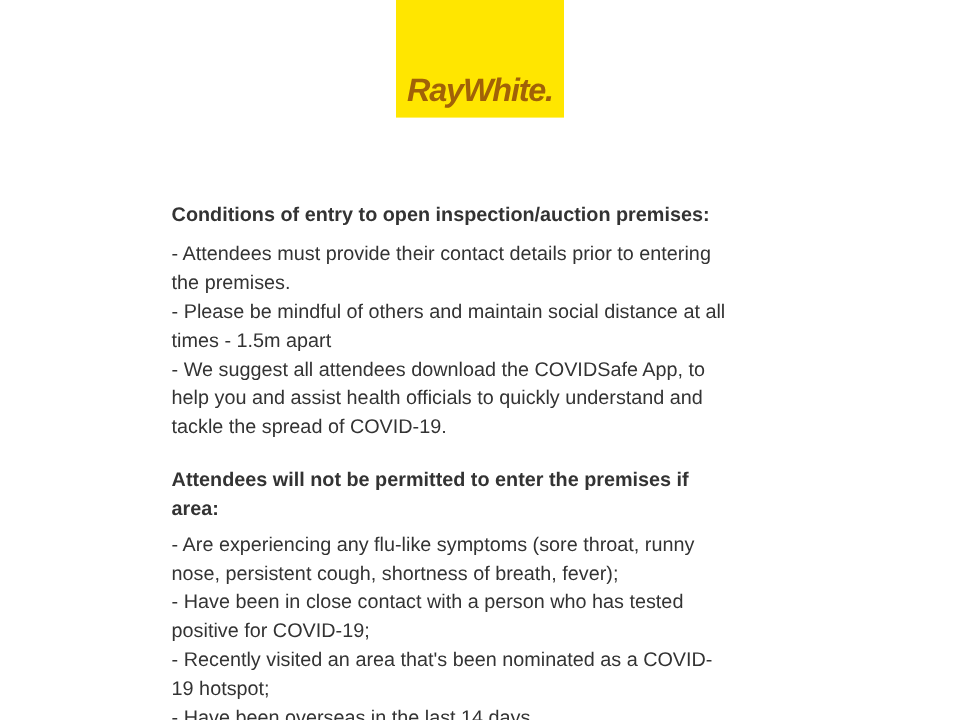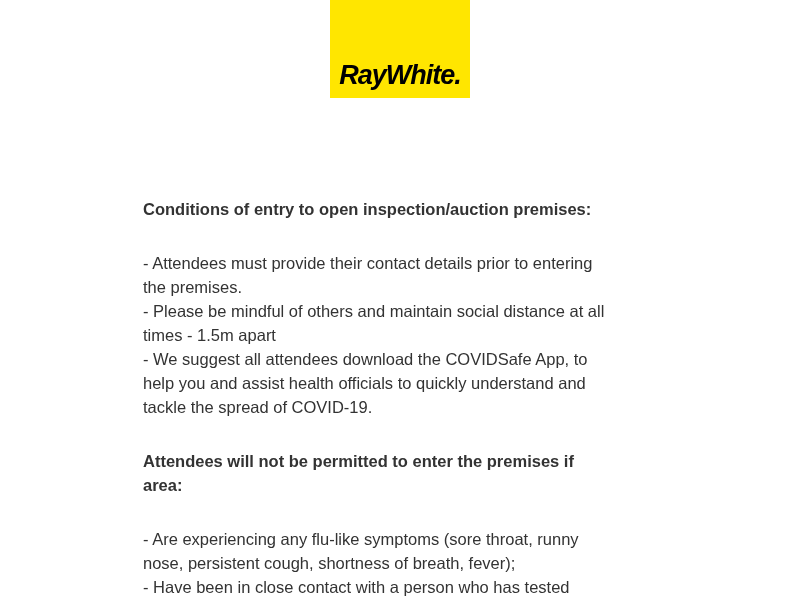--- a/index.html
+++ b/index.html
@@ -30,33 +30,33 @@
     line-height: 1;
     letter-spacing: -1px;
   }
   .content {
     position: absolute;
     left: 143px; top: 167px;
     width: 525px;
     font-size: 16.5px;
     line-height: 24px;
   }
-  .content p { white-space: pre-line; margin-top: 30px; }
+  .content p { white-space: pre-line; }
   .heading { font-weight: bold; }
   .gap-sm { margin-top: 9px; }
   .gap-lg { margin-top: 20px; }
   .gap-xs { margin-top: 6px; }
 </style>
 </head>
 <body>
 
 <div class="page">
 
   <div class="logo" style="background-color: rgb(255, 230, 0);">
-    <span class="logo-text" style="color: #000000;">RayWhite.</span>
+    <span class="logo-text" style="color: #a16207;">RayWhite.</span>
   </div>
 
   <div class="content" style="color: rgb(51, 51, 51);">
 
     <p class="heading">Conditions of entry to open inspection/auction premises:</p>
 
     <p class="gap-sm">- Attendees must provide their contact details prior to entering
 the premises.
 - Please be mindful of others and maintain social distance at all
 times - 1.5m apart

